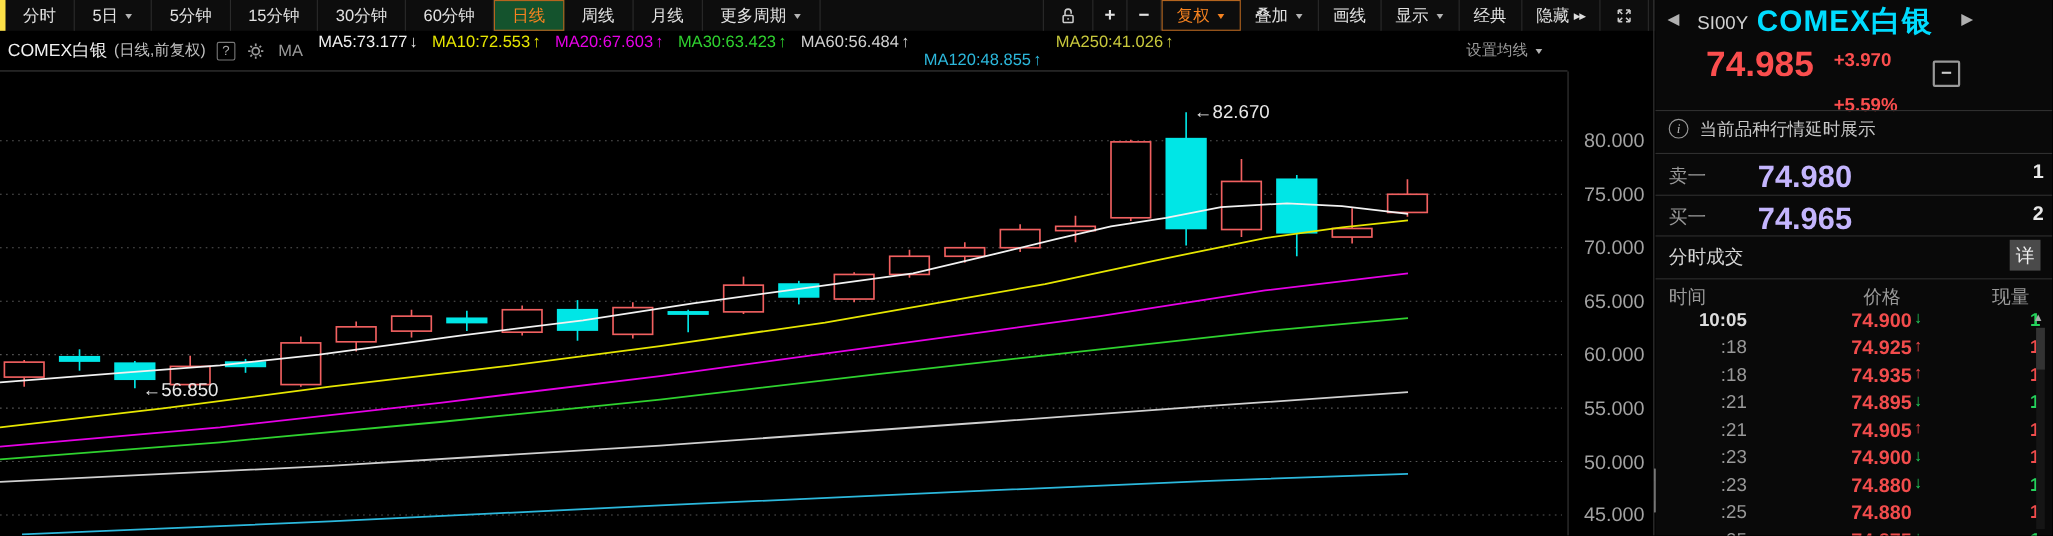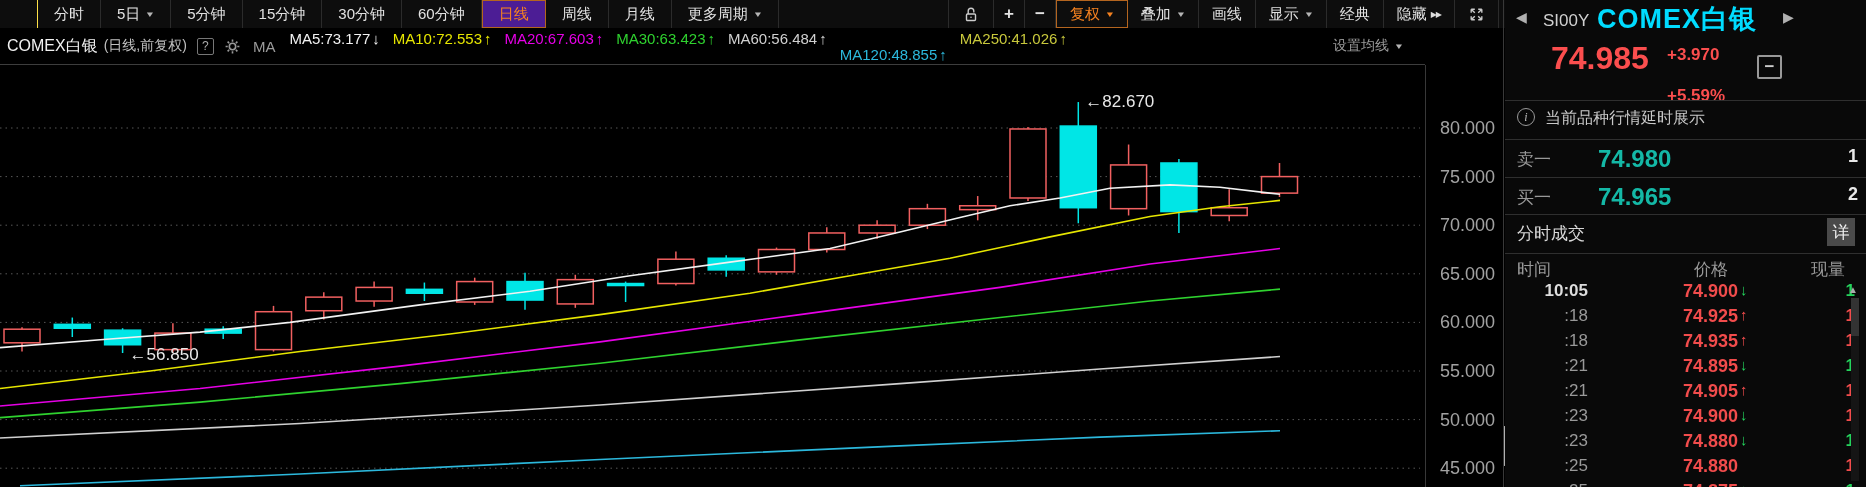--- a/index.html
+++ b/index.html
@@ -4,22 +4,22 @@
 <style>
   * { margin:0; padding:0; box-sizing:border-box; }
   html,body { background:#000; }
   body { font-family:"Liberation Sans","DejaVu Sans",sans-serif; }
   #app { position:relative; width:1866px; height:487px; background:#000; overflow:hidden; }
 
   
   .toolbar { position:absolute; left:0; top:0; width:1505px; height:28px; background:#0d0d0d; display:flex; }
   .tabs { display:flex; height:28px; }
   .tab { display:flex; align-items:center; padding:0 16px; color:#e2e2e2; font-size:15px; border-right:1px solid #2b2b2b; cursor:pointer; white-space:nowrap; }
-  .tab:first-child { border-left:1px solid #fde047;margin-left:37px; }
-  .tab.active { border:1px solid #b4651f; color:#f58220; background:#4c1d95; }
+  .tab:first-child { border-left:5px solid #fde047; }
+  .tab.active { border:1px solid #b4651f; color:#f58220; background:#14532d; }
   .caret { font-size:8px; color:#b5b5b5; margin-left:6px; transform:scaleX(1.3); }
   .tools { position:absolute; left:948px; top:0; height:28px; display:flex; }
   .tool { display:flex; align-items:center; justify-content:center; padding:12px 13px; color:#e2e2e2; font-size:15px; border-right:1px solid #2b2b2b; cursor:pointer; white-space:nowrap; }
   .tool:first-child { border-left:1px solid #2b2b2b; }
   .tool.orange { border:1px solid #b4651f; color:#f58220; }
   .tool.orange .caret { color:#f58220; }
   .tool.glyph { font-size:17px; font-weight:bold; padding:0 10px; }
   .dbl-arrow { font-size:8px; margin-left:4px; color:#ddd; letter-spacing:-1px; }
 
   
@@ -48,21 +48,21 @@
   .nav-arrow { position:absolute; color:#b0b0b0; font-size:14px; cursor:pointer; }
   .p-code { position:absolute; left:38px; top:11px; color:#d0d0d0; font-size:17px; }
   .p-name { position:absolute; left:92px; top:1px; color:#00dcff; font-size:27px; font-weight:bold; letter-spacing:1px; }
   .p-price { position:absolute; left:46px; top:40px; color:#fb4e4e; font-size:32px; font-weight:bold; }
   .p-chg { position:absolute; left:162px; color:#fb4e4e; font-size:17px; font-weight:bold; }
   .min-btn { position:absolute; left:252px; top:55px; width:25px; height:24px; border:2px solid #999; border-radius:2px; color:#ccc; font-size:17px; font-weight:bold; display:flex; align-items:center; justify-content:center; cursor:pointer; }
   .psep { position:absolute; left:0; width:361px; height:1px; background:#2f2f2f; }
   .info-icon { position:absolute; left:12px; top:108px; width:18px; height:18px; border:1px solid #999; border-radius:50%; color:#bbb; font-size:12px; font-style:italic; font-family:"Liberation Serif",serif; display:flex; align-items:center; justify-content:center; }
   .notice { position:absolute; left:40px; top:108px; color:#c8c8c8; font-size:16px; }
   .bk-label { position:absolute; left:12px; color:#999; font-size:17px; }
-  .bk-price { position:absolute; left:93px; color:#14b8a6; font-size:24px; font-weight:bold; }
+  .bk-price { position:absolute; left:93px; color:#c4b5fd; font-size:28px; font-weight:bold; }
   .bk-qty { position:absolute; left:260px; width:93px; text-align:right; color:#e8e8e8; font-size:18px; font-weight:bold; }
   .ticks-title { position:absolute; left:12px; top:222px; color:#d8d8d8; font-size:17px; }
   .detail-btn { position:absolute; left:322px; top:218px; width:28px; height:28px; background:#4a4a4a; color:#f0f0f0; font-size:17px; display:flex; align-items:center; justify-content:center; cursor:pointer; }
   .thead { position:absolute; top:258px; color:#999; font-size:17px; }
   .tick-row { position:absolute; left:0; width:353px; height:25px; font-size:17px;margin-left:10px; }
   .t-time { position:absolute; left:0; width:73px; text-align:right; color:#999; }
   .t-time.first { color:#ddd; font-weight:bold; }
   .t-price { position:absolute; left:100px; width:123px; text-align:right; color:#f24c4c; font-size:18px; font-weight:bold; }
   .t-arrow { position:absolute; left:225px; width:18px; font-size:15px; font-weight:bold; }
   .t-qty { position:absolute; left:270px; width:70px; text-align:right; font-weight:bold; }

